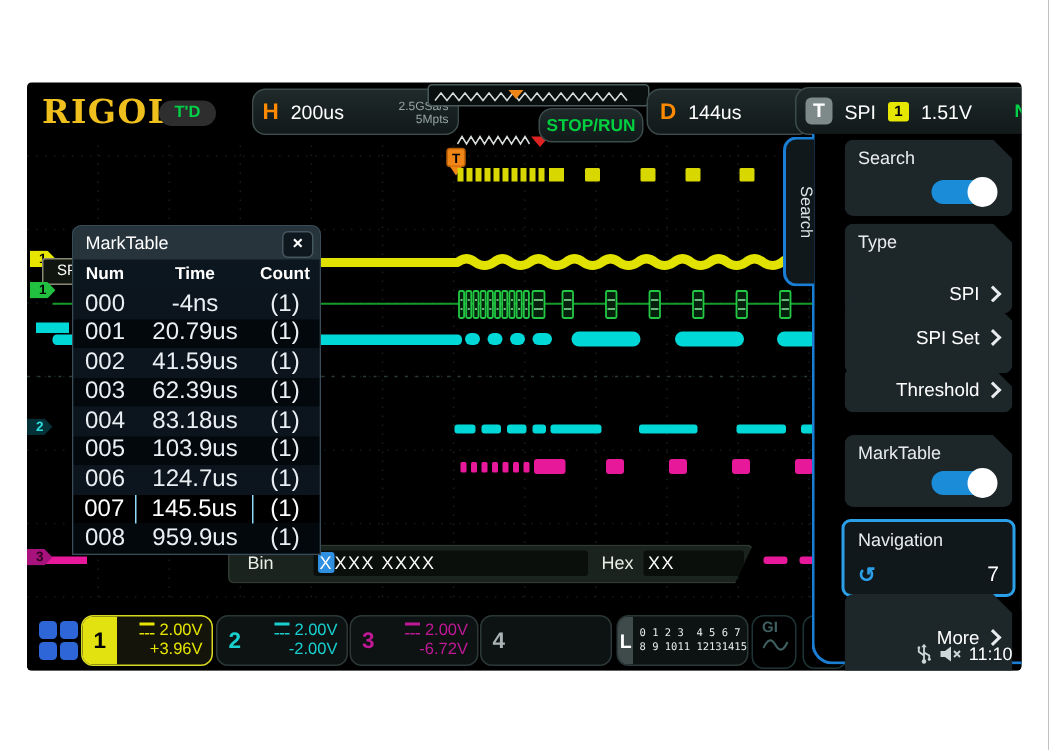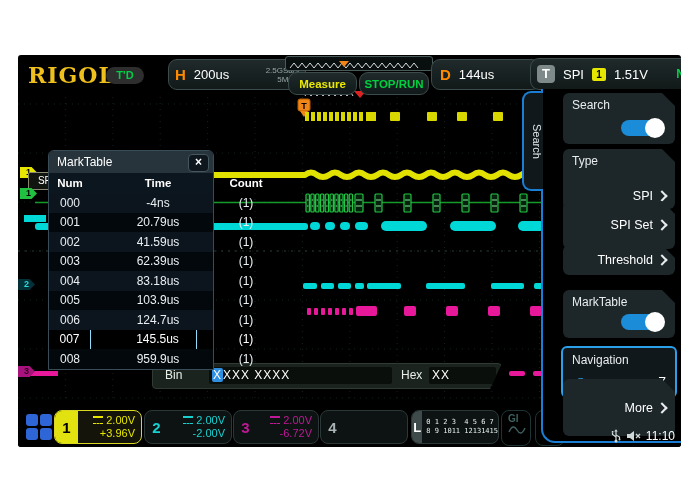--- a/index.html
+++ b/index.html
@@ -59,23 +59,23 @@
 
   
   .mk{position:absolute;left:30px;top:95px;width:164px;background:#0a141c;
     border:1px solid #3a4c58;border-radius:6px 6px 0 0;z-index:4;}
   .mk-title{height:22px;background:#27343c;border-radius:5px 5px 0 0;color:#fff;
     font-size:12px;line-height:22px;padding-left:8px;position:relative;}
   .mk-close{position:absolute;right:4px;top:3px;width:19px;height:16px;background:#0d171d;
     border:1px solid #45565f;border-radius:4px;color:#fff;font-size:12px;font-weight:bold;
     text-align:center;line-height:15px;}
   .mk-head,.mk-row{display:grid;grid-template-columns:42px 78px 42px;text-align:center;
-    align-items:center;gap:28px;}
+    align-items:center;}
   .mk-head{height:20px;color:#fff;font-weight:bold;font-size:11.5px;background:#0c161e;}
-  .mk-row{height:19.5px;font-size:12px;color:#e9eff3;}
+  .mk-row{height:19.5px;font-size:16px;color:#e9eff3;}
   .mk-row.a{background:#0c151d;} .mk-row.b{background:#03080d;}
   .mk-row.sel{background:#000000;color:#fff;}
   .mk-row.sel span{border-right:1px solid #8edcfa;height:100%;line-height:19.5px;}
   .mk-row.sel span:last-child{border-right:none;}
 
   
   .busbar{position:absolute;left:134px;top:308px;width:348px;height:24px;background:#1b231e;
     border:1px solid #2f3b33;border-radius:4px;z-index:3;
     clip-path:polygon(0 0,100% 0,calc(100% - 12px) 100%,0 100%);}
   .bus-label{position:absolute;top:4px;font-size:12px;color:#e8eee8;}
@@ -338,21 +338,20 @@
     <span class="chip orange">H</span>
     <span class="tb-val">200us</span>
     <span class="hrate"><span>2.5GSa/s</span><br><span>5Mpts</span></span>
   </div>
   <div class="tb preview">
     <svg width="144" height="11">
       <path d="M4,8 l4,-5 l4,5 l4,-5 l4,5 l4,-5 l4,5 l4,-5 l4,5 l4,-5 l4,5 l4,-5 l4,5 l4,-5 l4,5 l4,-5 l4,5 l4,-5 l4,5 l4,-5 l4,5 l4,-5 l4,5 l4,-5 l4,5 l4,-5 l4,5 l4,-5 l4,5 l4,-5 l4,5 l4,-5 l4,5" stroke="#d8dcdc" stroke-width="1" fill="none"></path>
       <polygon points="53,1 63,1 58,7" fill="#f08518"></polygon>
     </svg>
   </div>
-  <div class="tb tb-btn measure">Measure</div>
   <div class="tb tb-btn stoprun">STOP/RUN</div>
   <div class="tb tb-btn dblk">
     <span class="chip orange">D</span>
     <span class="tb-val">144us</span>
   </div>
   <div class="tb tb-btn tblk">
     <span class="tchip">T</span>
     <span class="tb-val">SPI</span>
     <span class="badge1">1</span>
     <span class="tb-val">1.51V</span>
@@ -435,21 +434,21 @@
     </div>
     <div class="sb-item" style="top:201px;height:48px;">
       <span class="sb-label">MarkTable</span>
       <div class="toggle"></div>
     </div>
     <div class="sb-item nav" style="top:257px;height:48px;width:112px;">
       <span class="sb-label">Navigation</span>
       <span class="knob">↺</span>
       <span class="sb-val" style="font-size:14px;">7</span>
     </div>
-    <div class="sb-item" style="top:290px;height:57px;">
+    <div class="sb-item" style="top:307px;height:57px;">
       <span class="sb-val mid">
           <span>More</span>
           <i class="chev"></i>
         </span>
     </div>
   </div>
 
   <div class="status">
     <svg width="10" height="14">
       <g stroke="#cfd8d8" stroke-width="1.2" fill="none">

